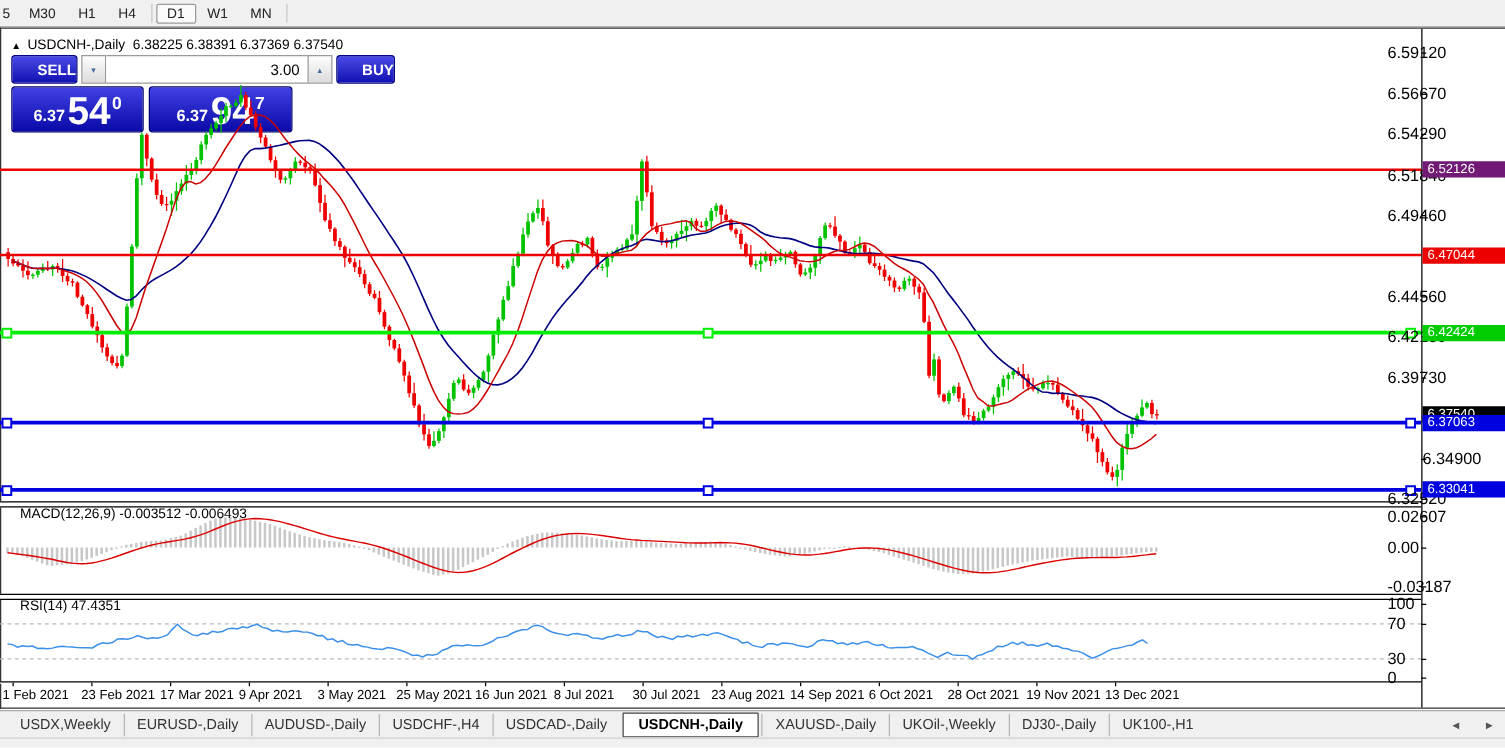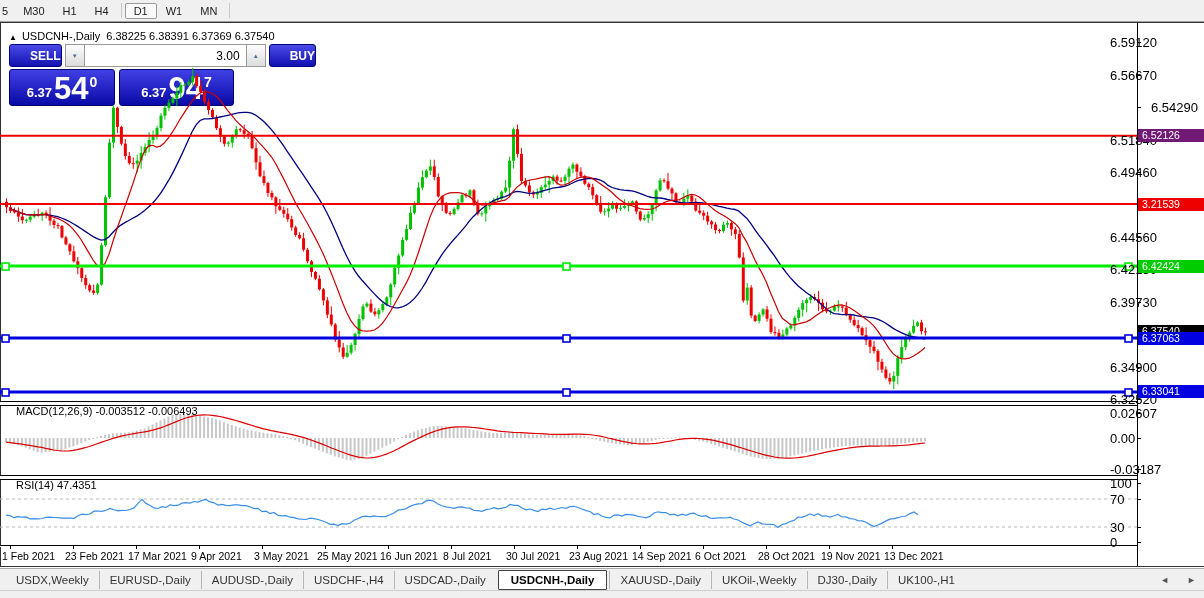--- a/index.html
+++ b/index.html
@@ -843,51 +843,51 @@
 <div class="ind-label" style="top:405px">MACD(12,26,9) -0.003512 -0.006493</div>
 <div class="ind-label" style="top:479px">RSI(14) 47.4351</div>
 
 <div class="vline"></div>
 <div id="axis-layer">
     <div class="ax-tickmark" style="top: 41.9329px;"></div>
     <div class="ax-label" style="top: 41.9329px;">6.59120</div>
     <div class="ax-tickmark" style="top: 74.8188px;"></div>
     <div class="ax-label" style="top: 74.8188px;">6.56670</div>
     <div class="ax-tickmark" style="top: 106.765px;"></div>
-    <div class="ax-label" style="top: 106.765px; margin-left: 41px;">6.54290</div>
+    <div class="ax-label" style="top: 106.765px;">6.54290</div>
     <div class="ax-tickmark" style="top: 139.651px;"></div>
     <div class="ax-label" style="top: 139.651px;">6.51840</div>
     <div class="ax-tickmark" style="top: 171.597px;"></div>
     <div class="ax-label" style="top: 171.597px; text-align: center;">6.49460</div>
     <div class="ax-tickmark" style="top: 237.369px;"></div>
     <div class="ax-label" style="top: 237.369px;">6.44560</div>
     <div class="ax-tickmark" style="top: 269.315px;"></div>
     <div class="ax-label" style="top: 269.315px;">6.42180</div>
     <div class="ax-tickmark" style="top: 302.201px;"></div>
     <div class="ax-label" style="top: 302.201px;">6.39730</div>
     <div class="ax-tickmark" style="top: 367.034px;"></div>
-    <div class="ax-label" style="top: 367.034px;">6.34900</div>
+    <div class="ax-label" style="top: 367.034px; margin-left: 28px;">6.34900</div>
     <div class="ax-tickmark" style="top: 398.98px;"></div>
     <div class="ax-label" style="top: 398.98px;">6.32520</div>
     <div class="ax-tickmark" style="top: 412.812px;"></div>
     <div class="ax-label" style="top: 412.812px;">0.02607</div>
     <div class="ax-tickmark" style="top: 438px;"></div>
     <div class="ax-label" style="top: 438px;">0.00</div>
     <div class="ax-tickmark" style="top: 468.792px;"></div>
     <div class="ax-label" style="top: 468.792px;">-0.03187</div>
     <div class="ax-tickmark" style="top: 483px;"></div>
     <div class="ax-label" style="top: 483px;">100</div>
     <div class="ax-tickmark" style="top: 499px;"></div>
     <div class="ax-label" style="top: 499px;">70</div>
     <div class="ax-tickmark" style="top: 527px;"></div>
     <div class="ax-label" style="top: 527px;">30</div>
     <div class="ax-tickmark" style="top: 542px;"></div>
     <div class="ax-label" style="top: 542px;">0</div>
     <div class="badge" style="background: #701a75; top: 129.312px;">6.52126</div>
-    <div class="badge" style="background: rgb(238, 0, 0); top: 197.527px;">3.21539</div>
+    <div class="badge" style="background: rgb(238, 0, 0); top: 197.527px;">6.47044</div>
     <div class="badge" style="background: rgb(0, 204, 0); top: 259.54px;">6.42424</div>
     <div class="badge" style="background: rgb(0, 0, 0); top: 325.097px;">6.37540</div>
     <div class="badge" style="background: rgb(0, 0, 224); top: 331.5px;">6.37063</div>
     <div class="badge" style="background: rgb(0, 0, 224); top: 385.487px;">6.33041</div>
   </div>
 <div id="date-axis">
     <div class="date-tick" style="left: 10px;"></div>
     <div class="date-label" style="left: 2px;">1 Feb 2021</div>
     <div class="date-tick" style="left: 73px;"></div>
     <div class="date-label" style="left: 65px;">23 Feb 2021</div>

